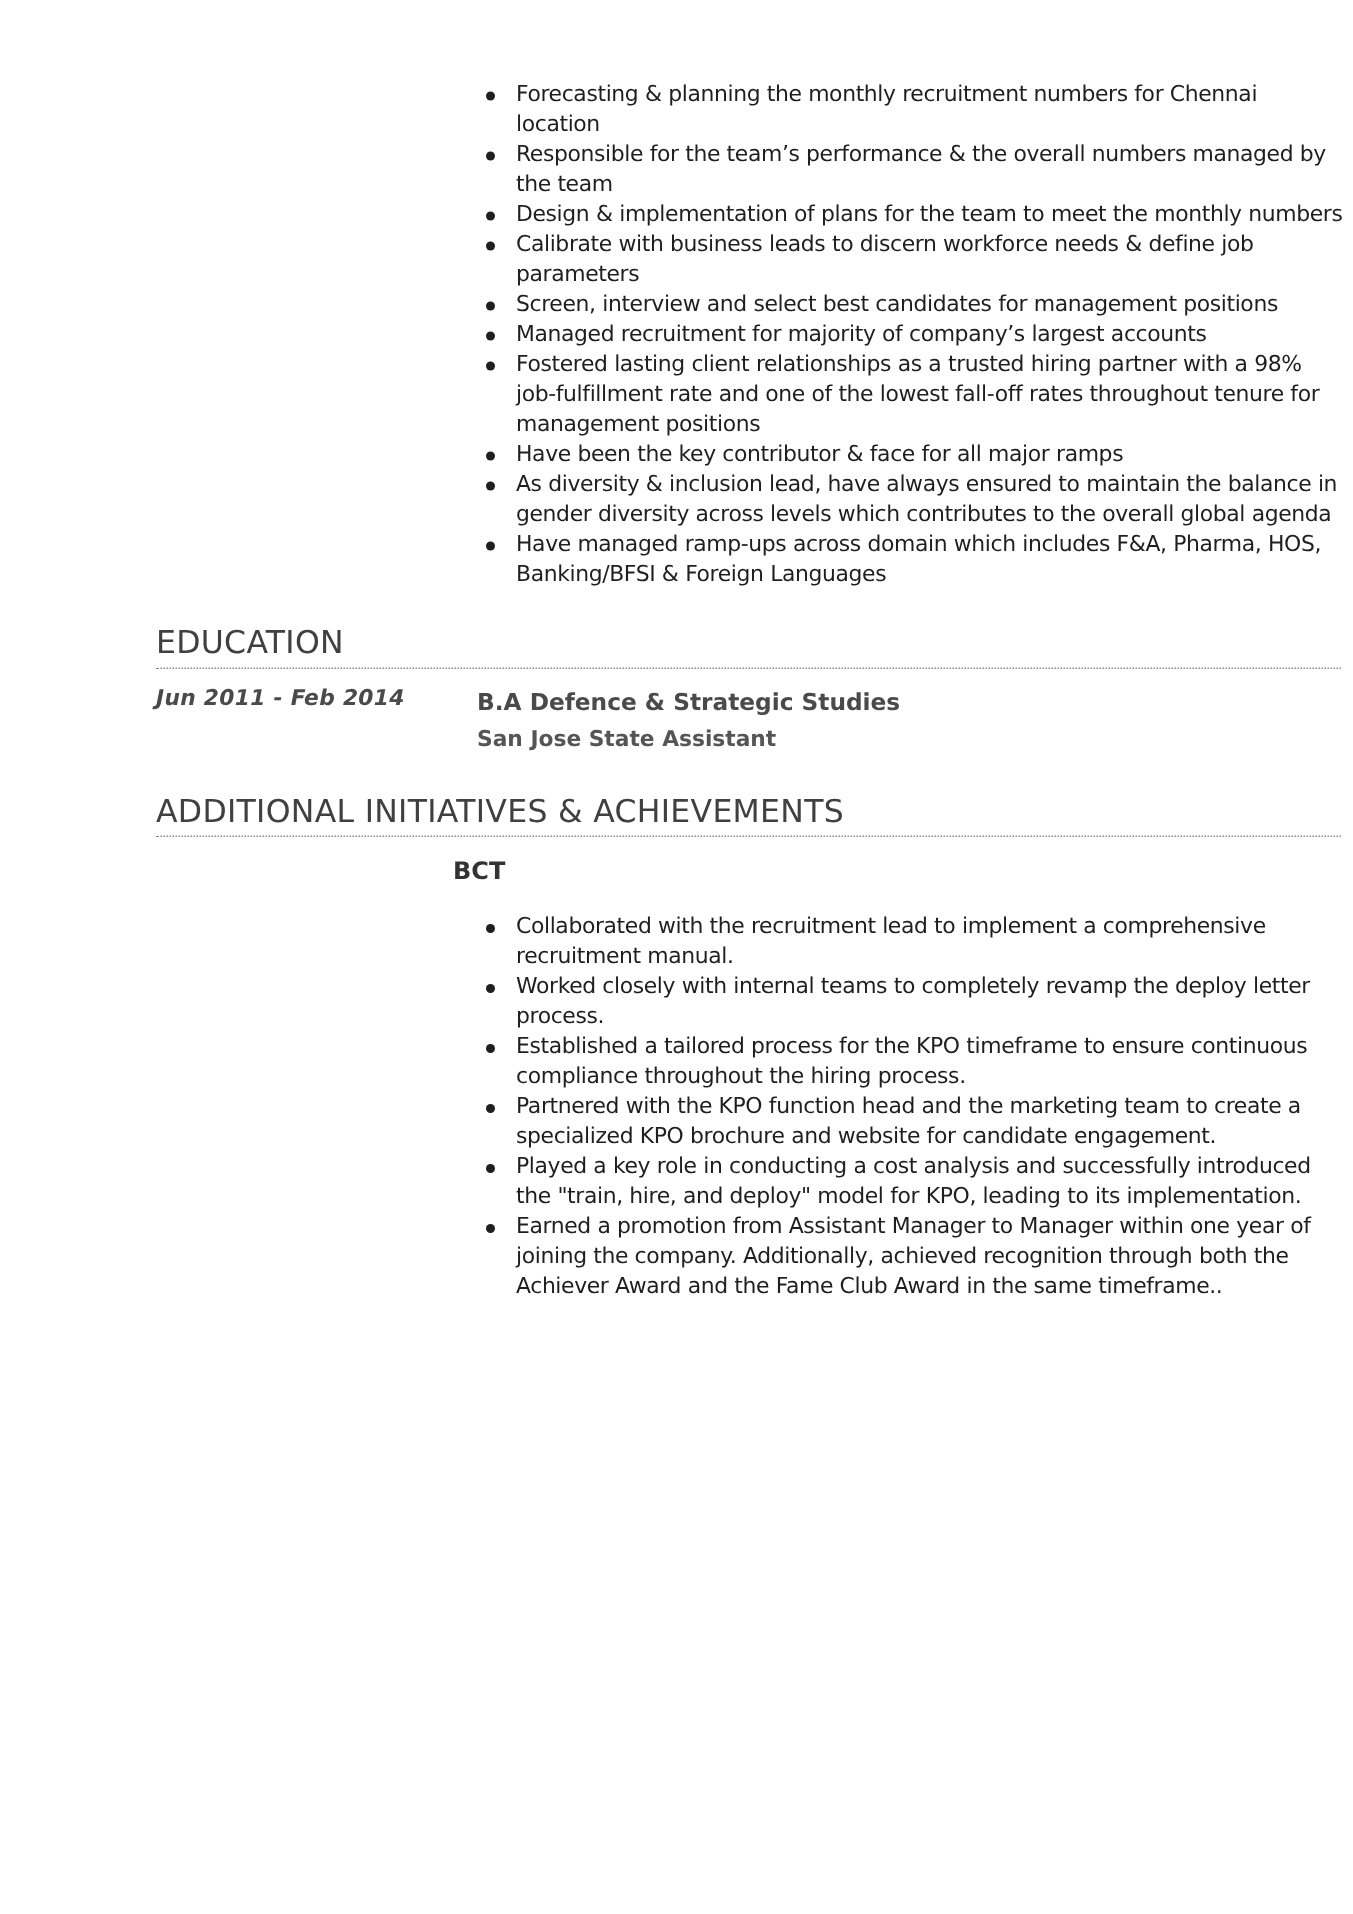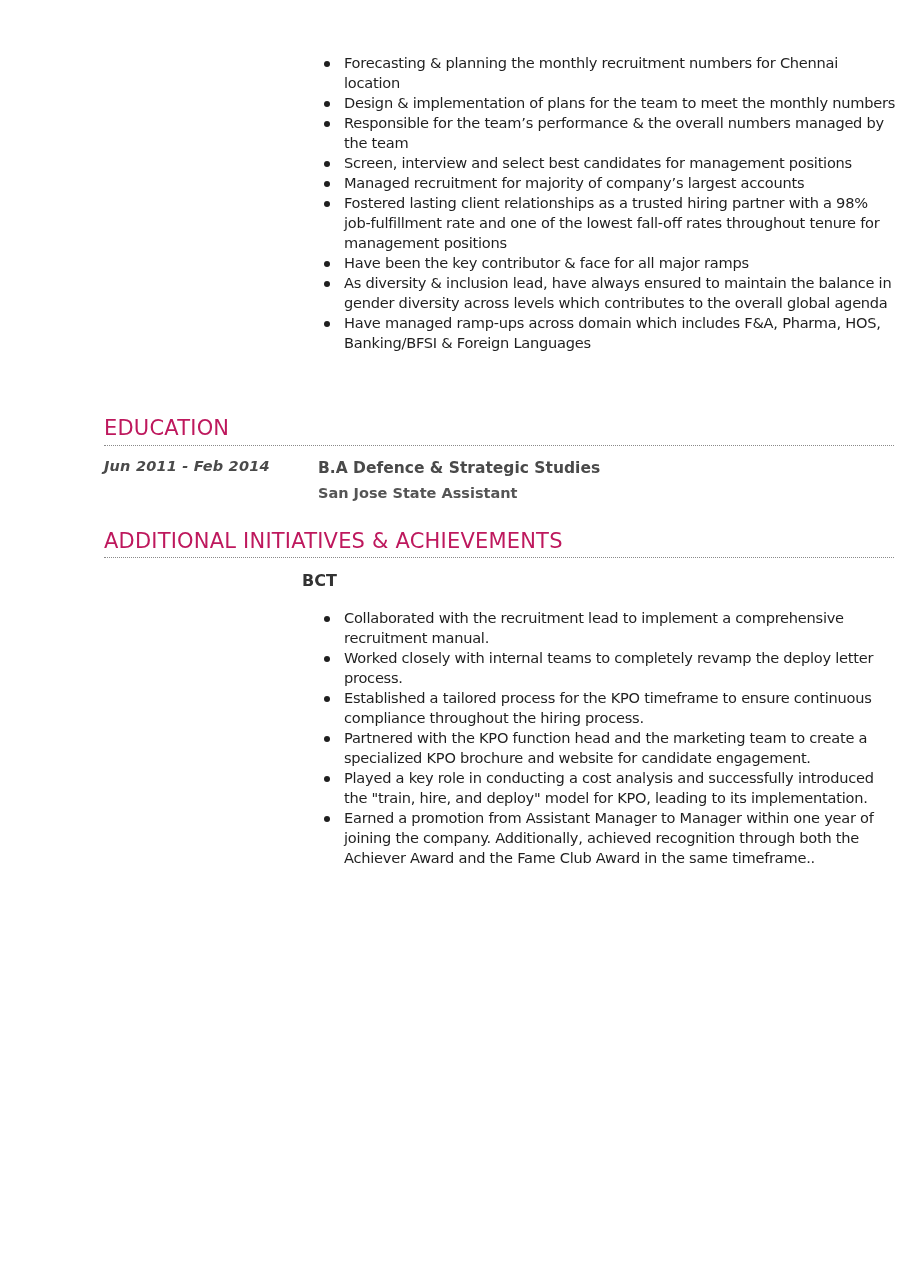--- a/index.html
+++ b/index.html
@@ -6,21 +6,21 @@
   body { width: 902px; height: 1276px; position: relative; overflow: hidden;
          font-family: "DejaVu Sans", sans-serif; color: #1f1f1f; }
   .page { position: absolute; left: 0; top: 0; width: 902px; height: 1276px; margin-left: 48px; }
   .col-right { position: absolute; left: 270px; width: 580px; }
   ul.bullets { list-style: none; margin: 0; padding: 0; }
   ul.bullets li { position: relative; padding-left: 26px; font-size: 14.6px; line-height: 20px;
                   letter-spacing: -0.25px; color: #1f1f1f; }
   ul.bullets li::before { content: ""; position: absolute; left: 6px; top: 8px; width: 6px; height: 6px;
                           border-radius: 50%; background: #1f1f1f; }
   .section-title { position: absolute; left: 56px; font-size: 21px; letter-spacing: 0.2px;
-                   color: #be185d; font-weight: normal; margin: 0; }
+                   color: #404040; font-weight: normal; margin: 0; }
   .rule { position: absolute; left: 56px; width: 790px; height: 0; border-top: 1px dotted #8a8a8a; }
   .date { position: absolute; left: 56px; font-style: italic; font-weight: bold; font-size: 14.5px;
           color: #4a4a4a; letter-spacing: 0.2px; }
   .degree { position: absolute; left: 270px; font-weight: bold; font-size: 15.5px; color: #4a4a4a; }
   .school { position: absolute; left: 270px; font-weight: bold; font-size: 14.5px; color: #555555; }
   .org { position: absolute; left: 254px; font-size: 16px; color: #333333; font-weight: bold; }
   .clipped { position: absolute; left: 296px; top: 30px; width: 70px; height: 14px; overflow: hidden; }
   .clipped span { position: absolute; top: -14px; font-size: 14.6px; color: #1f1f1f; }
 </style>
 </head>
@@ -28,22 +28,23 @@
 
 <div class="page">
 
   <div class="clipped">
       <span>.</span>
     </div>
 
   <div class="col-right" style="top:53px;">
     <ul class="bullets">
       <li>Forecasting &amp; planning the monthly recruitment numbers for Chennai location</li>
+      <li>Responsible for the team’s performance &amp; the overall numbers managed by the team</li>
       <li>Design &amp; implementation of plans for the team to meet the monthly numbers</li>
-      <li>Responsible for the team’s performance &amp; the overall numbers managed by the team</li>
+      <li>Calibrate with business leads to discern workforce needs &amp; define job parameters</li>
       <li>Screen, interview and select best candidates for management positions</li>
       <li>Managed recruitment for majority of company’s largest accounts</li>
       <li>Fostered lasting client relationships as a trusted hiring partner with a 98% job-fulfillment rate and one of the lowest fall-off rates throughout tenure for management positions</li>
       <li>Have been the key contributor &amp; face for all major ramps</li>
       <li>As diversity &amp; inclusion lead, have always ensured to maintain the balance in gender diversity across levels which contributes to the overall global agenda</li>
       <li>Have managed ramp-ups across domain which includes F&amp;A, Pharma, HOS, Banking/BFSI &amp; Foreign Languages</li>
     </ul>
   </div>
 
   <h2 class="section-title" style="top:416px;">EDUCATION</h2>

